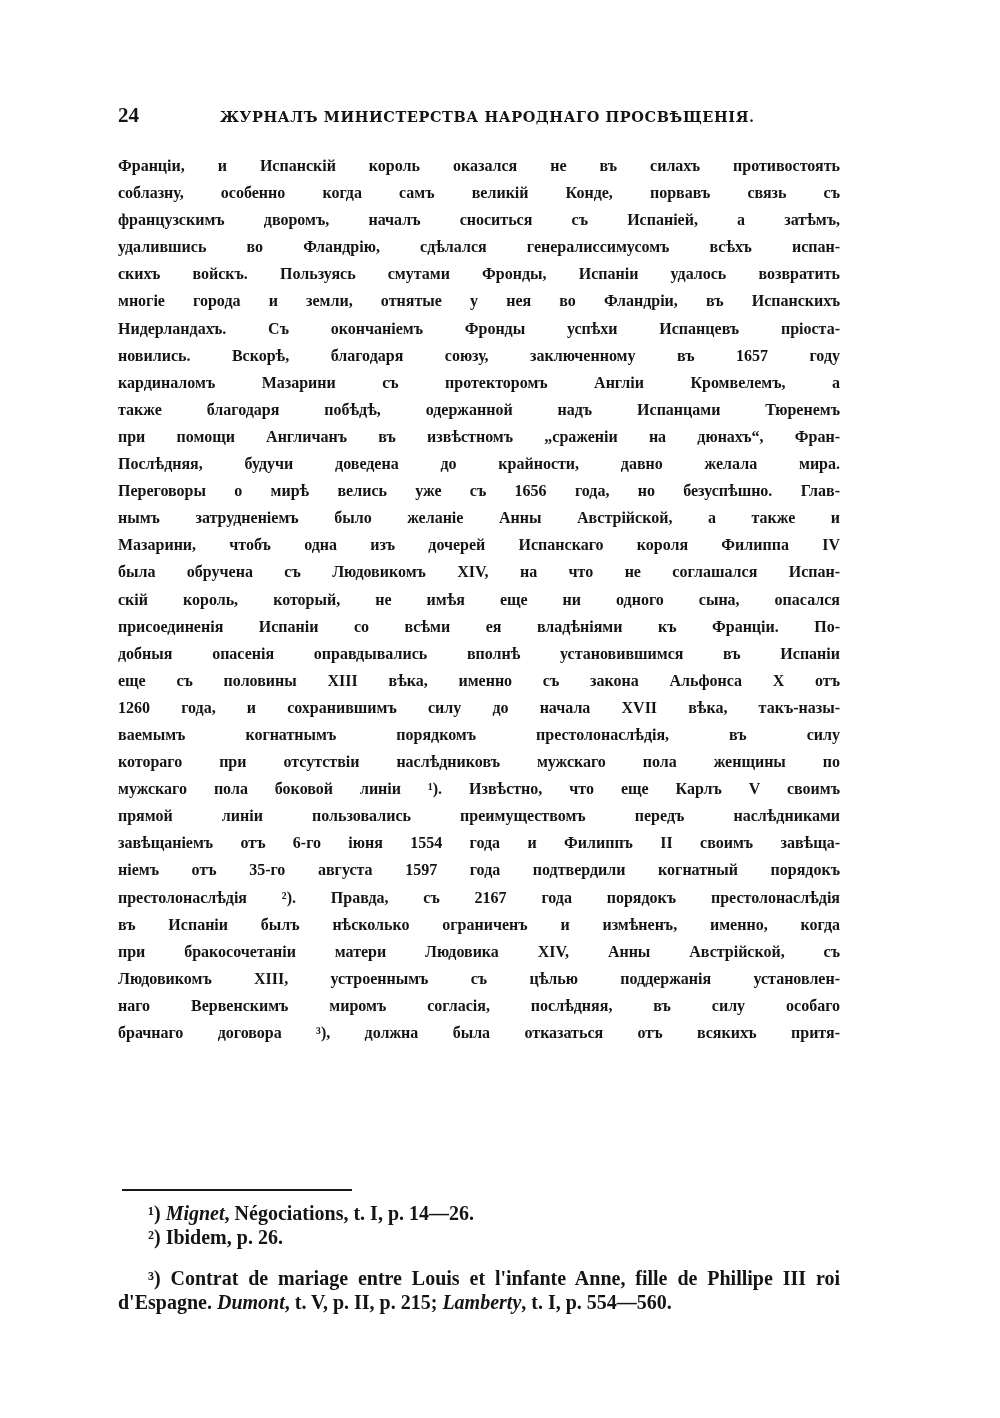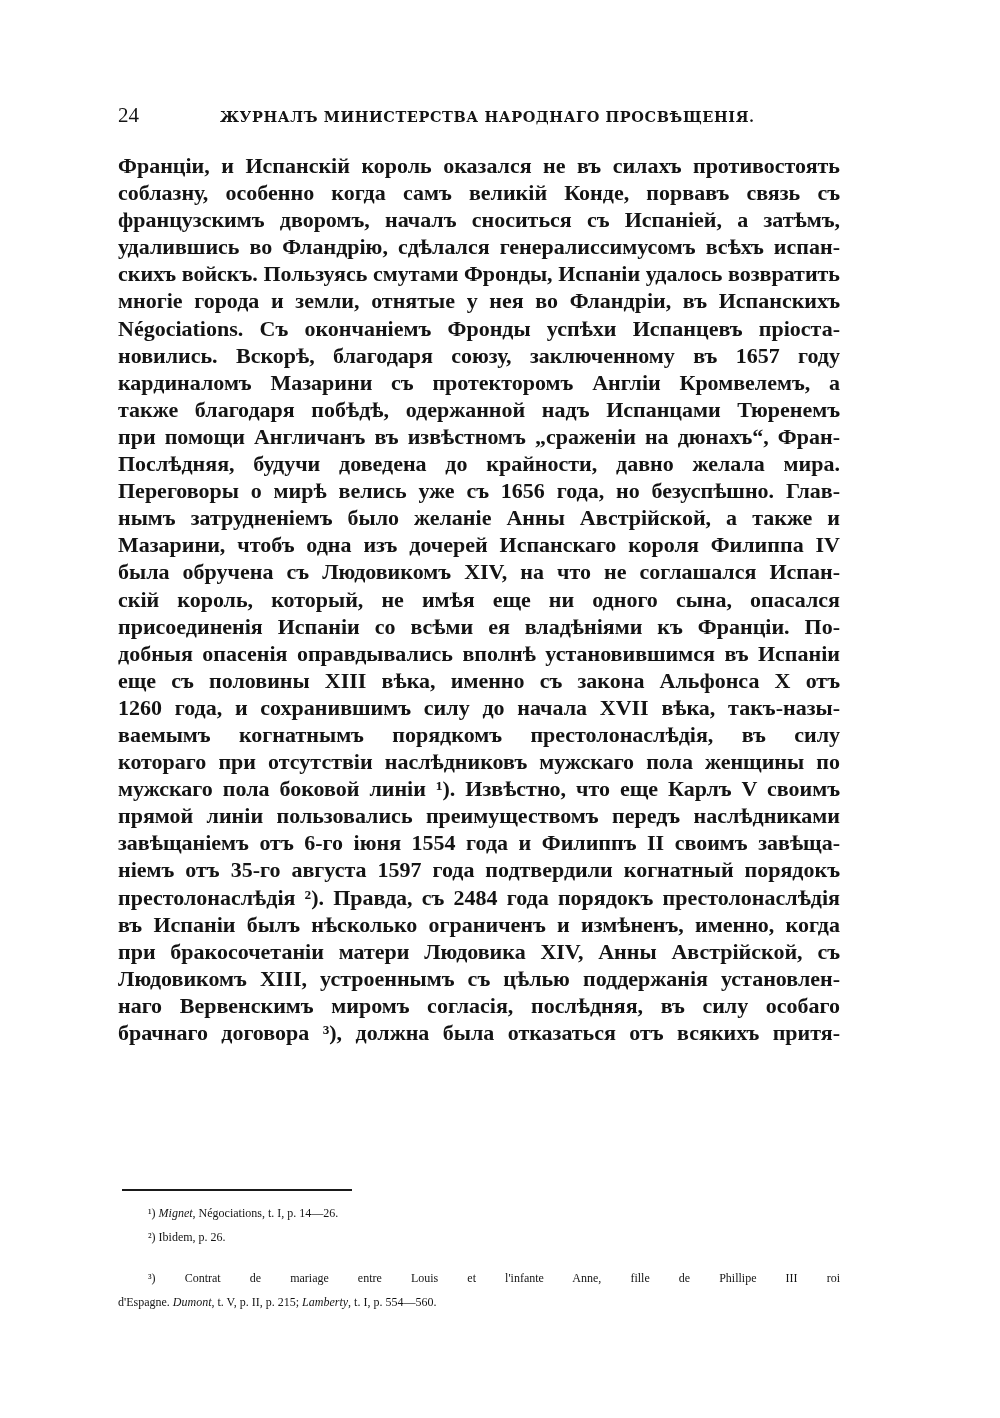--- a/index.html
+++ b/index.html
@@ -27,42 +27,42 @@
       width: 720px;
       height: 26px;
       white-space: nowrap;
     }
     .page-number {
       position: absolute;
       left: 0;
       top: 0;
       font-size: 21px;
       font-family: "Liberation Serif", serif;
-      font-weight: normal;
+      font-weight: bold;
     }
     .journal-title {
       position: absolute;
       left: 102px;
       top: 5px;
       font-size: 14.5px;
       font-weight: bold;
       letter-spacing: 0.6px;
       font-family: "DejaVu Serif", serif;
     }
     .body-text {
       position: absolute;
       left: 118px;
       top: 152px;
       width: 722px;
     }
     .line {
       display: block;
       height: 27.1px;
       line-height: 27.1px;
-      font-size: 22px;
+      font-size: 16px;
       font-weight: bold;
       font-family: "Liberation Serif", serif;
       text-align: justify;
       text-align-last: justify;
       white-space: nowrap;
       overflow: visible;
     }
     .line.last {
       text-align-last: justify;
     }
@@ -77,23 +77,23 @@
     .footnotes {
       position: absolute;
       left: 118px;
       top: 1201px;
       width: 722px;
     }
     .fn-line {
       display: block;
       height: 24px;
       line-height: 24px;
-      font-size: 12px;
+      font-size: 20px;
       font-family: "Liberation Serif", serif;
-      font-weight: normal;
+      font-weight: bold;
       white-space: nowrap;
     }
     .fn-line.indent {
       padding-left: 30px;
     }
     .fn-line.justify {
       text-align: justify;
       text-align-last: justify;
       margin-top: 17px;
     }
@@ -111,42 +111,42 @@
     <span class="journal-title">ЖУРНАЛЪ МИНИСТЕРСТВА НАРОДНАГО ПРОСВѢЩЕНІЯ.</span>
   </div>
 
   <div class="body-text">
     <span class="line">Франціи, и Испанскій король оказался не въ силахъ противостоять</span>
     <span class="line">соблазну, особенно когда самъ великій Конде, порвавъ связь съ</span>
     <span class="line">французскимъ дворомъ, началъ сноситься съ Испаніей, а затѣмъ,</span>
     <span class="line">удалившись во Фландрію, сдѣлался генералиссимусомъ всѣхъ испан-</span>
     <span class="line">скихъ войскъ. Пользуясь смутами Фронды, Испаніи удалось возвратить</span>
     <span class="line">многіе города и земли, отнятые у нея во Фландріи, въ Испанскихъ</span>
-    <span class="line">Négociations. Съ окончаніемъ Фронды успѣхи Испанцевъ пріоста-</span>
+    <span class="line">Нидерландахъ. Съ окончаніемъ Фронды успѣхи Испанцевъ пріоста-</span>
     <span class="line">новились. Вскорѣ, благодаря союзу, заключенному въ 1657 году</span>
     <span class="line">кардиналомъ Мазарини съ протекторомъ Англіи Кромвелемъ, а</span>
     <span class="line">также благодаря побѣдѣ, одержанной надъ Испанцами Тюренемъ</span>
     <span class="line">при помощи Англичанъ въ извѣстномъ „сраженіи на дюнахъ“, Фран-</span>
     <span class="line">Послѣдняя, будучи доведена до крайности, давно желала мира.</span>
     <span class="line">Переговоры о мирѣ велись уже съ 1656 года, но безуспѣшно. Глав-</span>
     <span class="line">нымъ затрудненіемъ было желаніе Анны Австрійской, а также и</span>
     <span class="line">Мазарини, чтобъ одна изъ дочерей Испанскаго короля Филиппа IV</span>
     <span class="line">была обручена съ Людовикомъ XIV, на что не соглашался Испан-</span>
     <span class="line">скій король, который, не имѣя еще ни одного сына, опасался</span>
     <span class="line">присоединенія Испаніи со всѣми ея владѣніями къ Франціи. По-</span>
     <span class="line">добныя опасенія оправдывались вполнѣ установившимся въ Испаніи</span>
     <span class="line">еще съ половины XIII вѣка, именно съ закона Альфонса X отъ</span>
     <span class="line">1260 года, и сохранившимъ силу до начала XVII вѣка, такъ-назы-</span>
     <span class="line">ваемымъ когнатнымъ порядкомъ престолонаслѣдія, въ силу</span>
     <span class="line">котораго при отсутствіи наслѣдниковъ мужскаго пола женщины по</span>
     <span class="line">мужскаго пола боковой линіи ¹). Извѣстно, что еще Карлъ V своимъ</span>
     <span class="line">прямой линіи пользовались преимуществомъ передъ наслѣдниками</span>
     <span class="line">завѣщаніемъ отъ 6-го іюня 1554 года и Филиппъ II своимъ завѣща-</span>
     <span class="line">ніемъ отъ 35-го августа 1597 года подтвердили когнатный порядокъ</span>
-    <span class="line">престолонаслѣдія ²). Правда, съ 2484 года порядокъ престолонаслѣдія</span>
+    <span class="line">престолонаслѣдія ²). Правда, съ 2167 года порядокъ престолонаслѣдія</span>
     <span class="line">въ Испаніи былъ нѣсколько ограниченъ и измѣненъ, именно, когда</span>
     <span class="line">при бракосочетаніи матери Людовика XIV, Анны Австрійской, съ</span>
     <span class="line">Людовикомъ XIII, устроеннымъ съ цѣлью поддержанія установлен-</span>
     <span class="line">наго Вервенскимъ миромъ согласія, послѣдняя, въ силу особаго</span>
     <span class="line last">брачнаго договора ³), должна была отказаться отъ всякихъ притя-</span>
   </div>
 
   <div class="footnote-rule"></div>
 
   <div class="footnotes">

